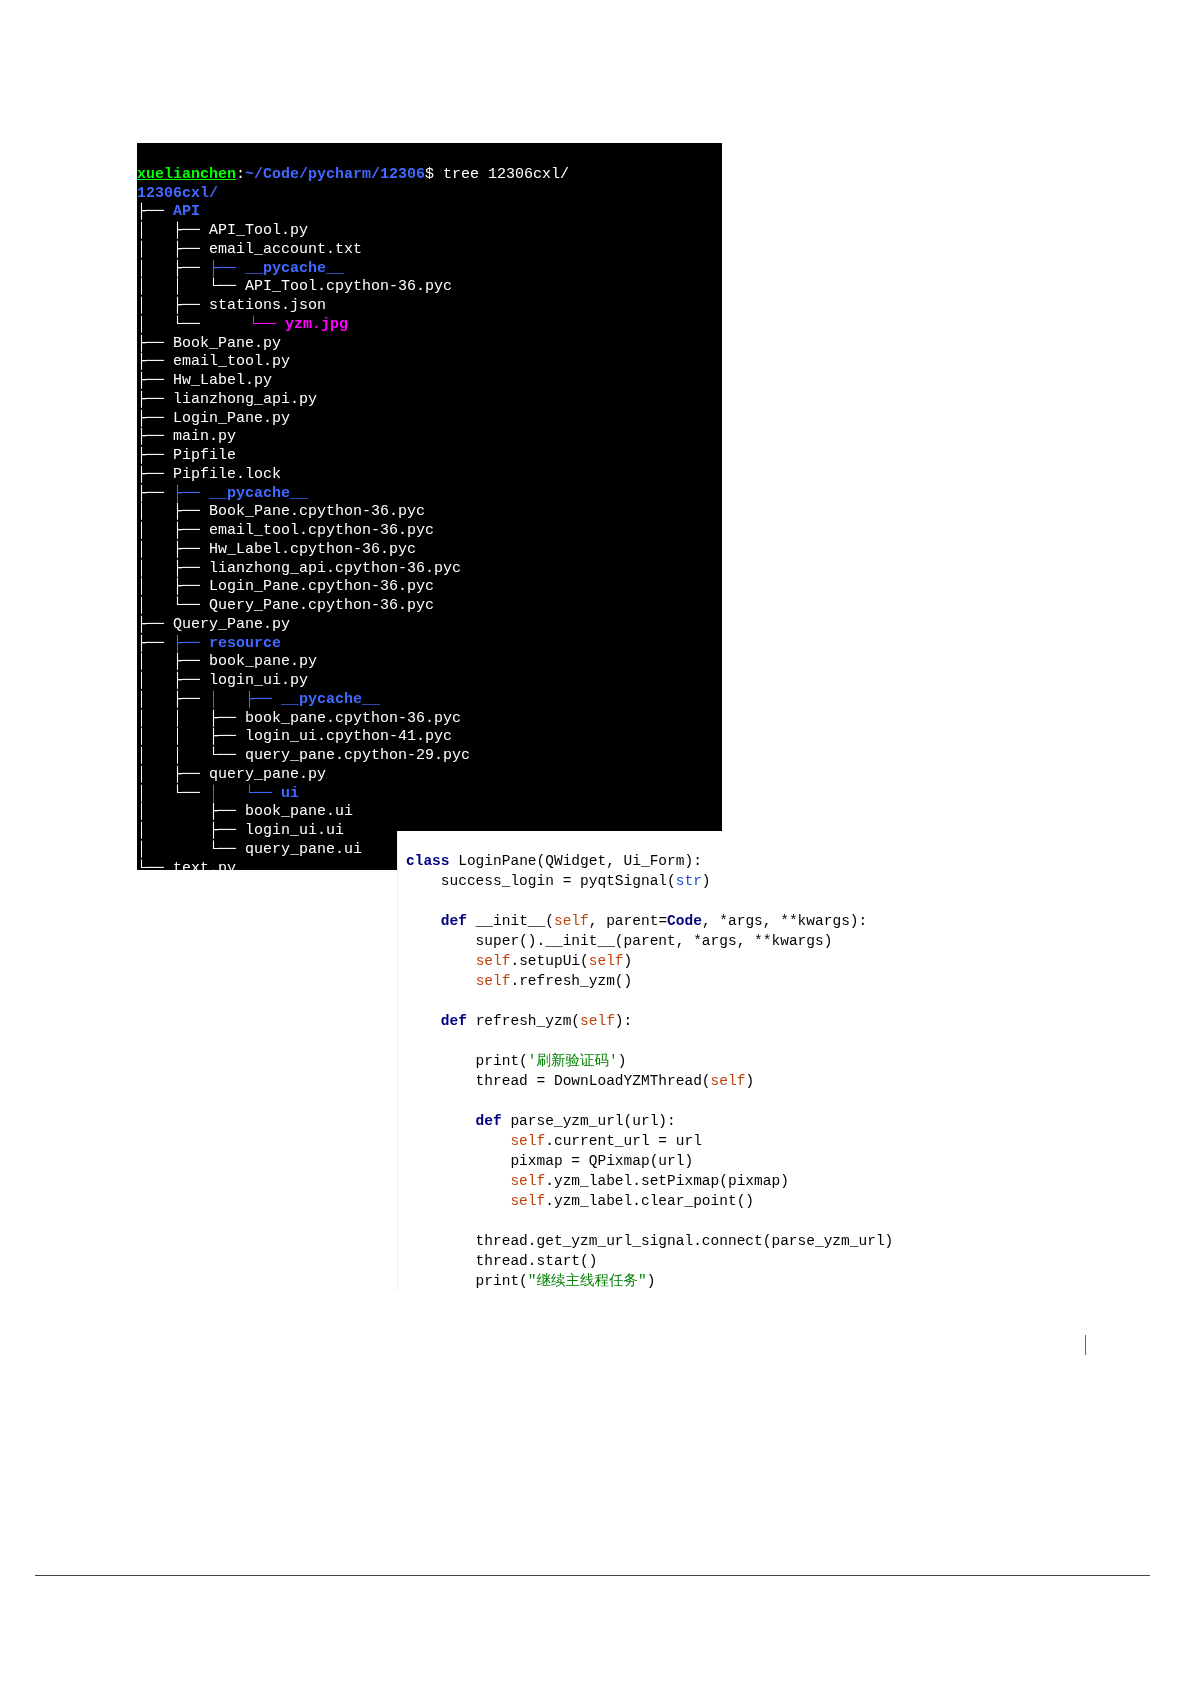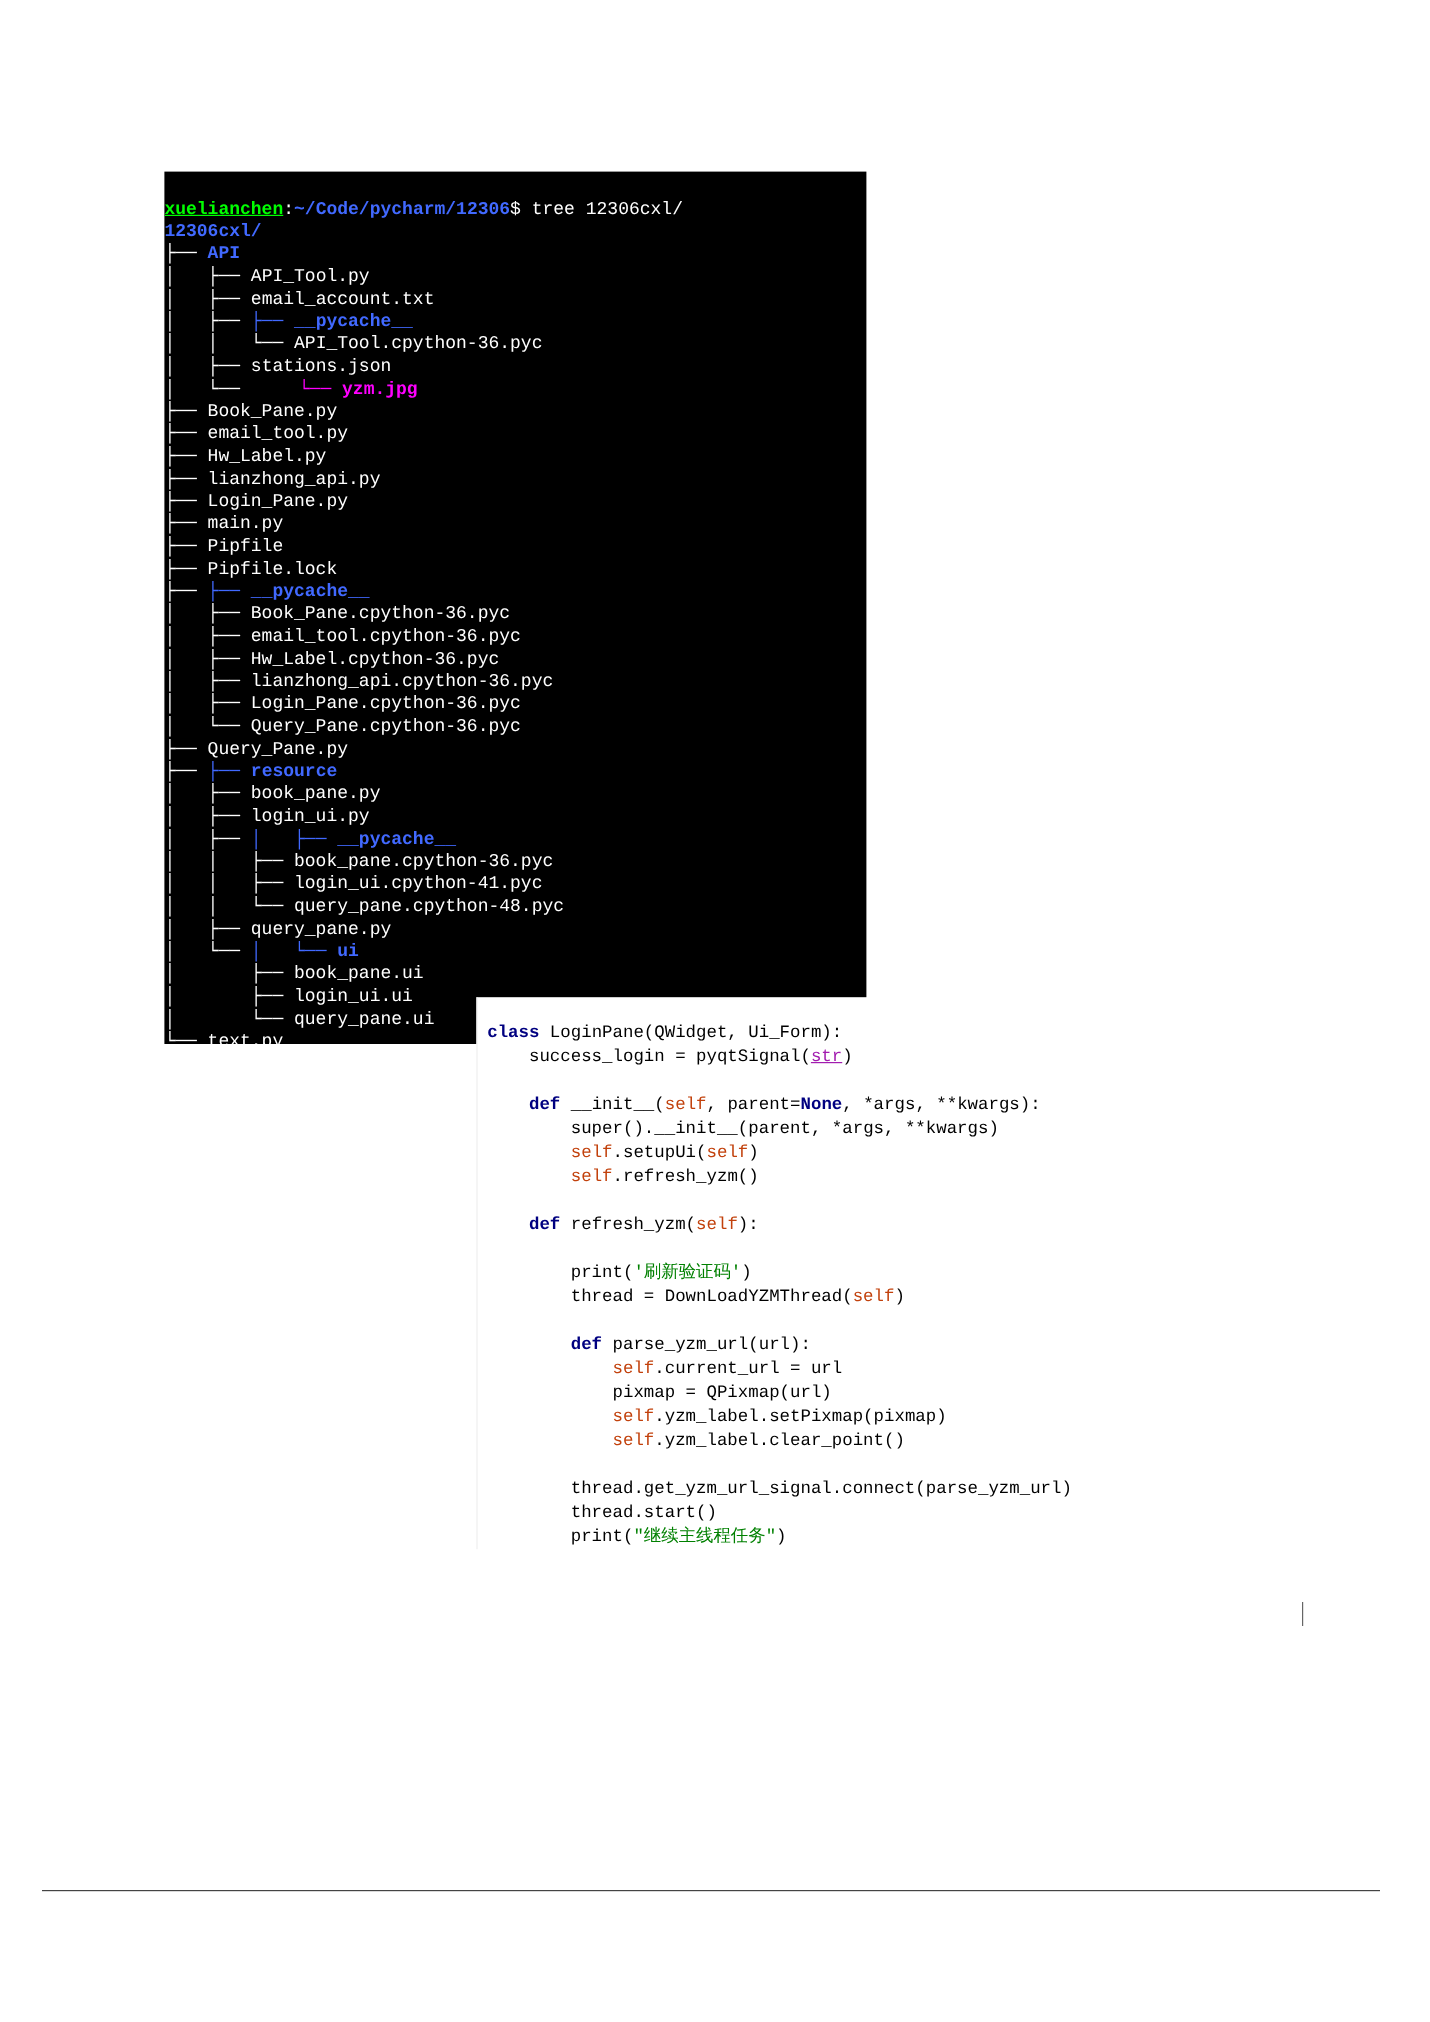--- a/index.html
+++ b/index.html
@@ -38,21 +38,21 @@
     background: #ffffff;
     color: #000000;
     font-size: 14.5px;
     line-height: 1.38;
     white-space: pre;
     border-left: 1px solid #eee;
     padding-left: 8px;
   }
   .kw { color: #000080; font-weight: bold; }
   .self { color: #c2410c; }
-  .builtin { color: #a21caf; text-decoration: underline; }
+  .builtin { color: #1d4ed8; }
   .str { color: #008000; }
 
   .cursor {
     position: absolute;
     top: 1335px;
     left: 1085px;
     width: 1px;
     height: 20px;
     background: #666;
   }
@@ -93,36 +93,36 @@
 <span class="term-white">│   ├── lianzhong_api.cpython-36.pyc</span>
 <span class="term-white">│   ├── Login_Pane.cpython-36.pyc</span>
 <span class="term-white">│   └── Query_Pane.cpython-36.pyc</span>
 <span class="term-white">├── Query_Pane.py</span>
 <span class="term-white">├── </span><span class="term-blue">├── resource</span>
 <span class="term-white">│   ├── book_pane.py</span>
 <span class="term-white">│   ├── login_ui.py</span>
 <span class="term-white">│   ├── </span><span class="term-blue">│   ├── __pycache__</span>
 <span class="term-white">│   │   ├── book_pane.cpython-36.pyc</span>
 <span class="term-white">│   │   ├── login_ui.cpython-41.pyc</span>
-<span class="term-white">│   │   └── query_pane.cpython-48.pyc</span>
+<span class="term-white">│   │   └── query_pane.cpython-29.pyc</span>
 <span class="term-white">│   ├── query_pane.py</span>
 <span class="term-white">│   └── </span><span class="term-blue">│   └── ui</span>
 <span class="term-white">│       ├── book_pane.ui</span>
 <span class="term-white">│       ├── login_ui.ui</span>
 <span class="term-white">│       └── query_pane.ui</span>
 <span class="term-white">└── text.py</span>
 
 
 </div>
 
 <div class="code-editor">
 <span class="kw">class</span><span> LoginPane(QWidget, Ui_Form):</span>
 <span>    success_login = pyqtSignal(</span><span class="builtin">str</span><span>)</span>
 <span></span>
-<span class="kw">    def </span><span>__init__</span><span>(</span><span class="self">self</span><span>, parent=</span><span class="kw">None</span><span>, *args, **kwargs):</span>
+<span class="kw">    def </span><span>__init__</span><span>(</span><span class="self">self</span><span>, parent=</span><span class="kw">Code</span><span>, *args, **kwargs):</span>
 <span>        super().</span><span>__init__</span><span>(parent, *args, **kwargs)</span>
 <span>        </span><span class="self">self</span><span>.setupUi(</span><span class="self">self</span><span>)</span>
 <span>        </span><span class="self">self</span><span>.refresh_yzm()</span>
 <span></span>
 <span class="kw">    def </span><span>refresh_yzm</span><span>(</span><span class="self">self</span><span>):</span>
 <span></span>
 <span>        print(</span><span class="str">'刷新验证码'</span><span>)</span>
 <span>        thread = DownLoadYZMThread(</span><span class="self">self</span><span>)</span>
 <span></span>
 <span class="kw">        def </span><span>parse_yzm_url</span><span>(url):</span>

